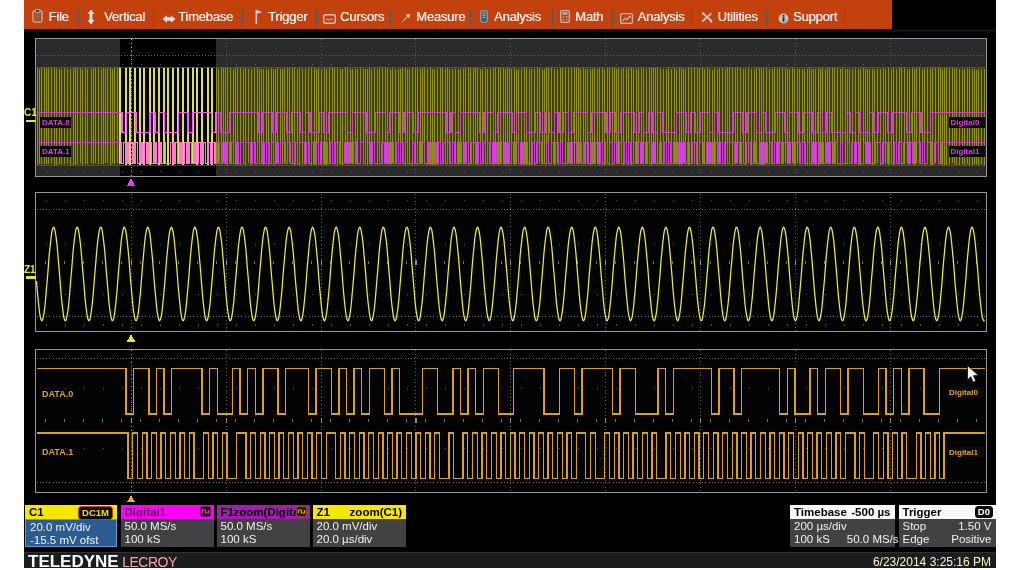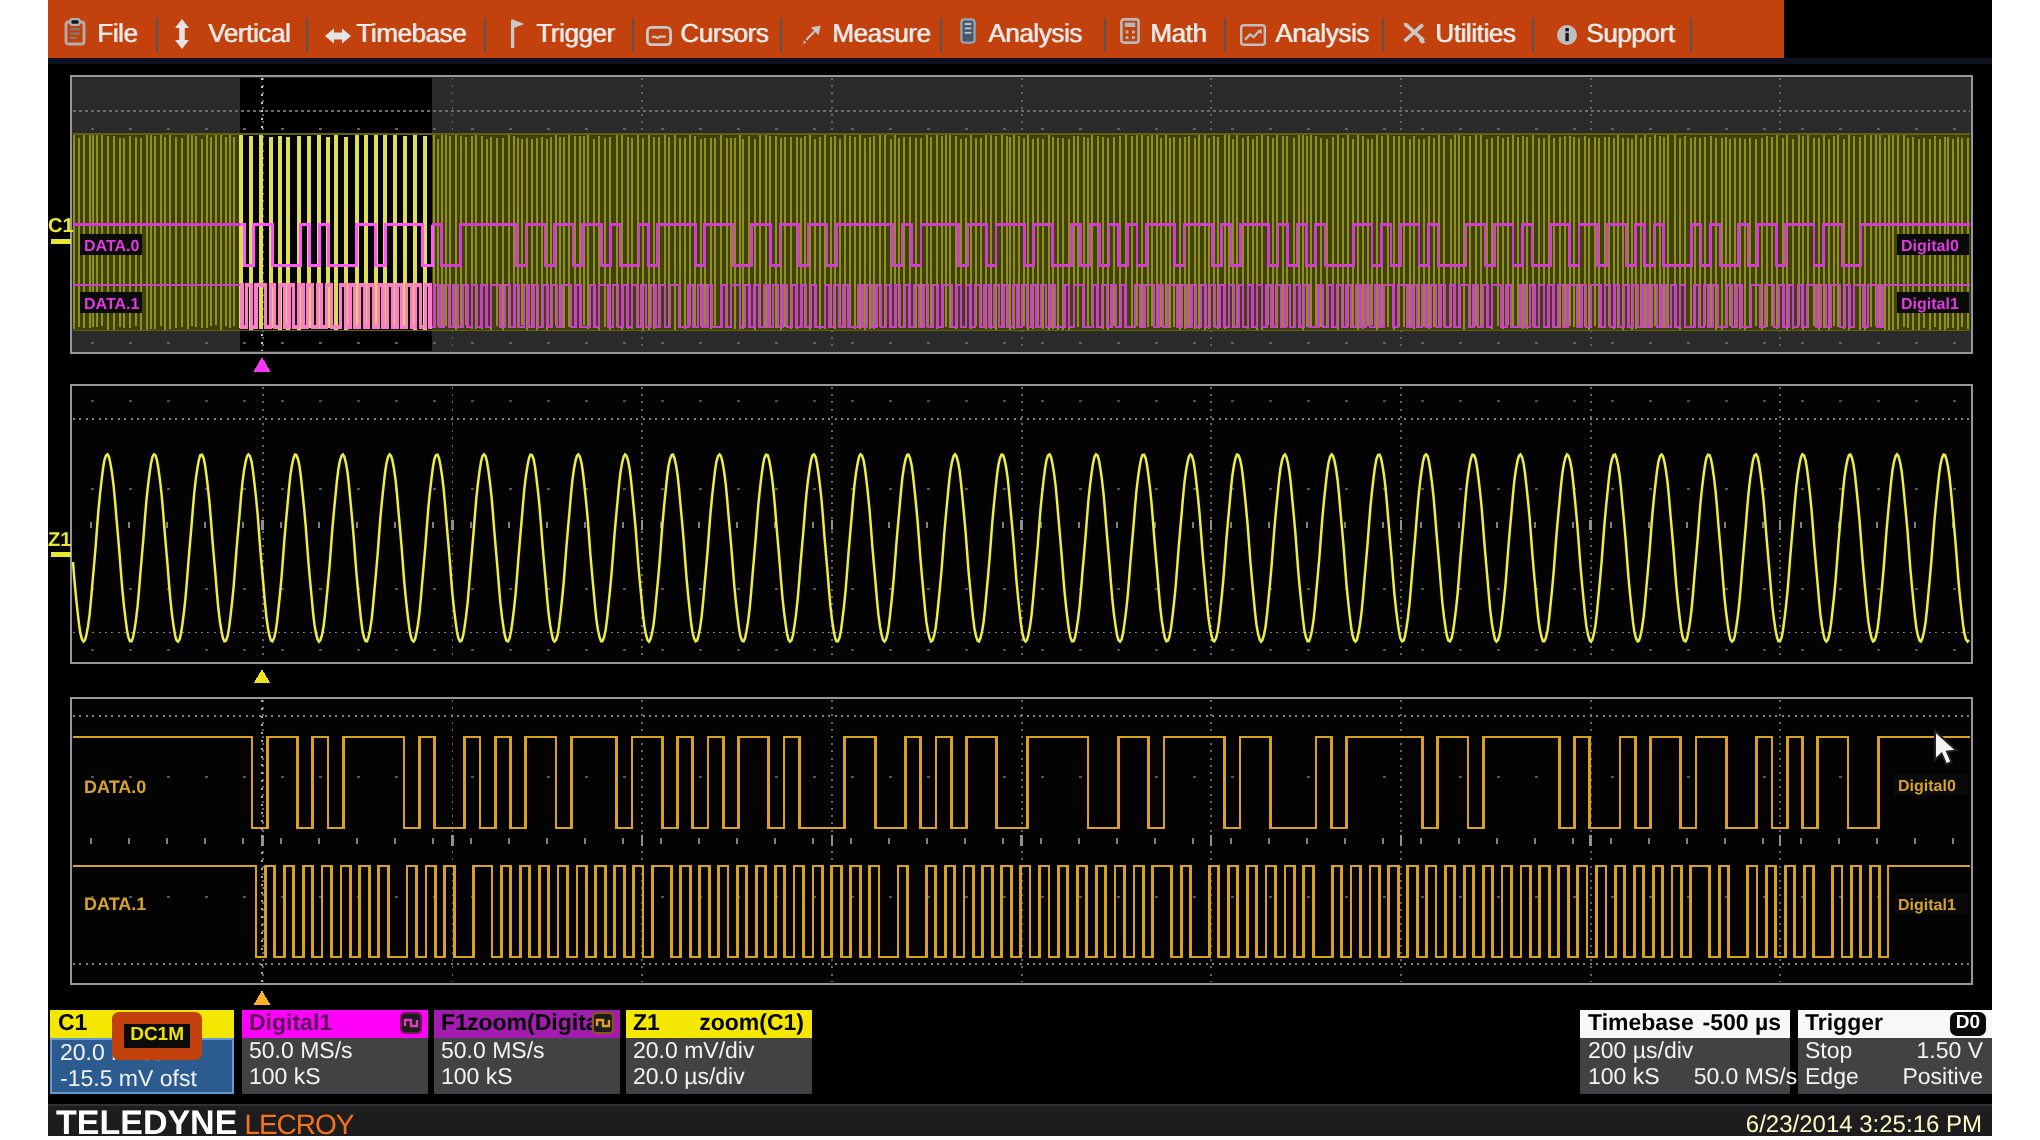--- a/index.html
+++ b/index.html
@@ -8,29 +8,29 @@
 .mi { position:absolute; top:10px; }
 .mi.tall { top:8.5px; }
 .mt { position:absolute; top:9px; font-size:13px; color:#ececec; text-shadow:0.5px 0 0 rgba(236,236,236,0.75); letter-spacing:-0.2px; }
 .msep { position:absolute; top:8.5px; width:1px; height:17px; background:#55555a; }
 #scope { position:absolute; left:0; top:0; }
 .dbox { position:absolute; top:505px; height:42px; }
 .dhdr { height:14px; position:relative; font-size:11.5px; font-weight:bold; line-height:14px; }
 .hl { position:absolute; left:4px; top:0; }
 .hr { position:absolute; right:4px; top:0; }
 .hm { position:absolute; left:17px; top:0; width:72px; overflow:hidden; white-space:nowrap; }
-.badge { position:absolute; right:16px; top:1px; background:#0a0a0a; border-radius:3.5px; font-size:9.5px; font-weight:bold; padding:0 3px; line-height:11.5px; border:6px solid #c2410c; }
+.badge { position:absolute; right:4px; top:1px; background:#0a0a0a; border-radius:3.5px; font-size:9.5px; font-weight:bold; padding:0 3px; line-height:11.5px; border:1px solid #c2410c; }
 .badge2 { position:absolute; right:2.5px; top:1px; background:#0a0a0a; border-radius:3.5px; font-size:9.5px; font-weight:bold; color:#fff; padding:0 3px; line-height:11.5px; }
 .sicon { position:absolute; right:3px; top:1px; }
 .dbody { height:28px; background:#424244; color:#f2f2f2; font-size:11.5px; padding:0.5px 4px 0 4px; }
 .dbody .r { line-height:13.5px; white-space:nowrap; }
 .dbody .lr { display:flex; justify-content:space-between; line-height:13.5px; white-space:nowrap;gap:17px; }
 #logobar { position:absolute; left:0; top:552px; width:972px; height:16px; background:#1d1d1f; border-top:1px solid #323232; }
 #tl { position:absolute; left:4px; top:1px; font-size:17px; line-height:15px; color:#fff; white-space:nowrap; }
-#tl .lc { font-size:14px; letter-spacing:-0.5px; color:#f97316;margin-top:48px; }
+#tl .lc { font-size:14px; letter-spacing:-0.5px; color:#fca5a5;margin-top:48px; }
 #tl b { font-weight:bold; }
 #dt { position:absolute; right:5px; top:1.5px; font-size:12px; color:#fef9c3; }
 </style></head>
 <body>
 <div id="app">
 <div id="scope"><svg width="972" height="570" viewBox="0 0 972 570" xmlns="http://www.w3.org/2000/svg" shape-rendering="crispEdges">
         <rect x="11.5" y="38.0" width="950.5" height="138.5" fill="#2a2a2c" stroke="#979797" stroke-width="1"></rect>
         <rect x="96" y="39.0" width="96" height="136.5" fill="#000000"></rect>
         <rect x="11.5" y="192.5" width="950.5" height="139.0" fill="#030303" stroke="#979797" stroke-width="1"></rect>
         <rect x="11.5" y="349.0" width="950.5" height="143.0" fill="#030303" stroke="#979797" stroke-width="1"></rect>

